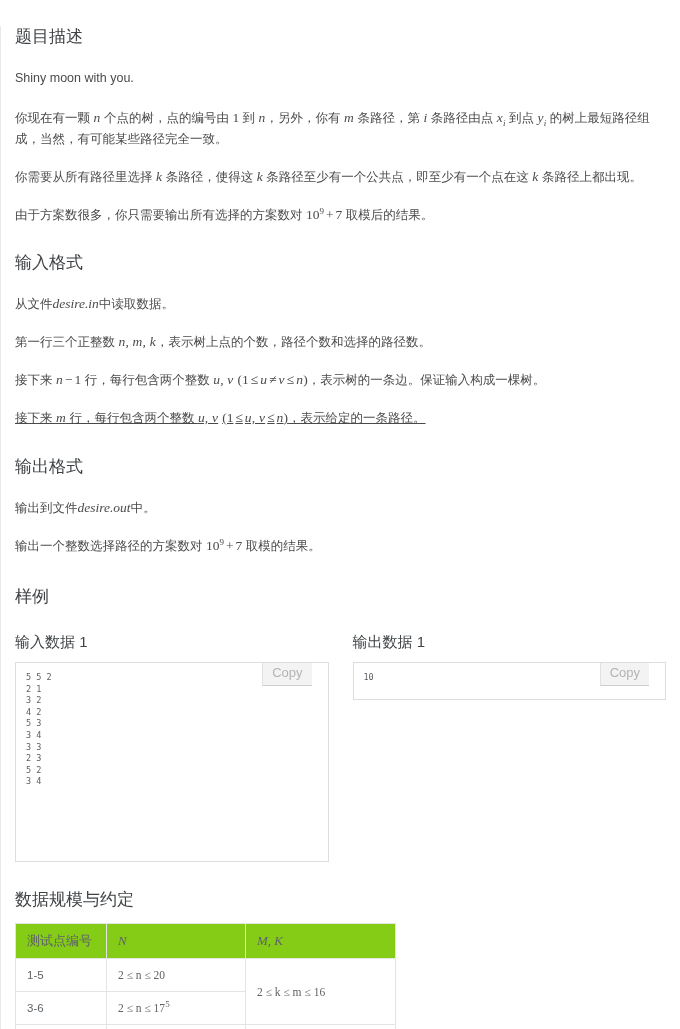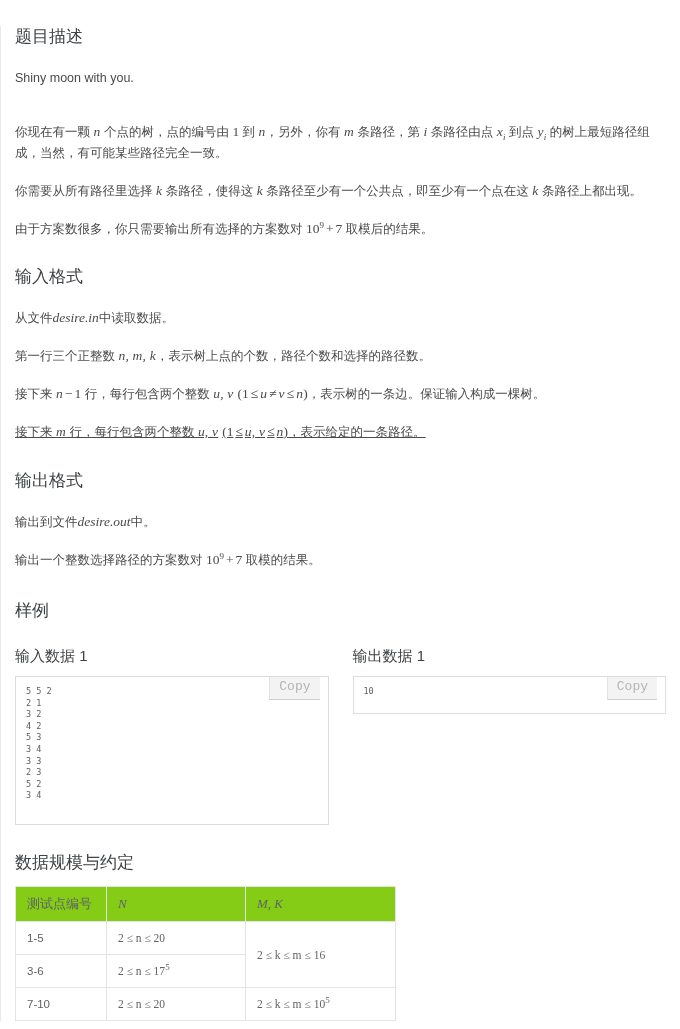--- a/index.html
+++ b/index.html
@@ -92,41 +92,41 @@
     width: 316px;
   }
   .code-box {
     position: relative;
     margin-top: 10px;
     border: 1px solid #dddddd;
     background: #ffffff;
     box-sizing: border-box;
     overflow: hidden;
   }
-  .code-box.tall { height: 149px; }
+  .code-box.tall { height: 200px; }
   .code-box.short { height: 38px; }
   pre.code-text {
     margin: 0;
     padding: 9px 10px 0 10px;
     font-family: "DejaVu Sans Mono", "Liberation Mono", monospace;
     font-size: 8.5px;
     line-height: 11.6px;
     color: #5b6065;
     white-space: pre;
   }
   .copy-btn {
     position: absolute;
     top: 0;
-    right: 8px;
+    right: 16px;
     background: #f3f3f3;
     border-left: 1px solid #e2e2e2;
     border-bottom: 1px solid #cfcfcf;
     color: #b4b4b4;
     font-size: 13px;
-    font-family: Liberation Mono, monospace;
+    font-family: Liberation Sans, sans-serif;
     padding: 2px 9px 4px 9px;
     line-height: 16px;
   }
   
   .more-line {
     font-size: 12.5px;
     color: #4a4a4a;
     line-height: 20px;
   }
   .more-line a {
@@ -172,21 +172,21 @@
 </style>
 </head>
 <body>
 
 <div class="page">
 
   <h2 class="section-title" style="margin-top:26px;">题目描述</h2>
 
   <p class="body-text" style="margin-top:20px;">Shiny moon with you.</p>
 
-  <p class="body-text" style="margin-top:32px;">
+  <p class="body-text" style="margin-top:18px;">
     <span>你现在有一颗 </span><span class="m">n</span><span> 个点的树，点的编号由 </span><span class="mn">1</span><span> 到 </span><span class="m">n</span><span>，另外，你有 </span><span class="m">m</span><span> 条路径，第 </span><span class="m">i</span><span> 条路径由点 </span><span class="m">x</span><sub class="msub">i</sub><span> 到点 </span><span class="m">y</span><sub class="msub">i</sub><span> 的树上最短路径组成，当然，有可能某些路径完全一致。</span>
   </p>
 
   <p class="body-text" style="margin-top:16px;">
     <span>你需要从所有路径里选择 </span><span class="m">k</span><span> 条路径，使得这 </span><span class="m">k</span><span> 条路径至少有一个公共点，即至少有一个点在这 </span><span class="m">k</span><span> 条路径上都出现。</span>
   </p>
 
   <p class="body-text" style="margin-top:16px;">
     <span>由于方案数很多，你只需要输出所有选择的方案数对 </span><span class="mn">10</span><sup class="mexp">9</sup><span class="mop">+</span><span class="mn">7</span><span> 取模后的结果。</span>
   </p>

